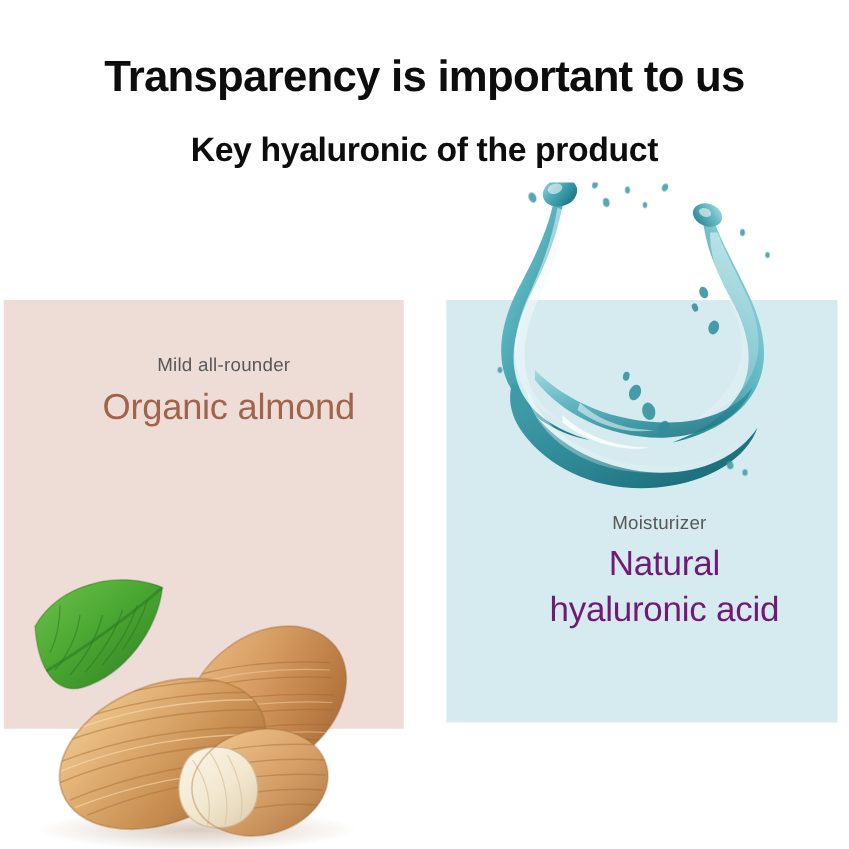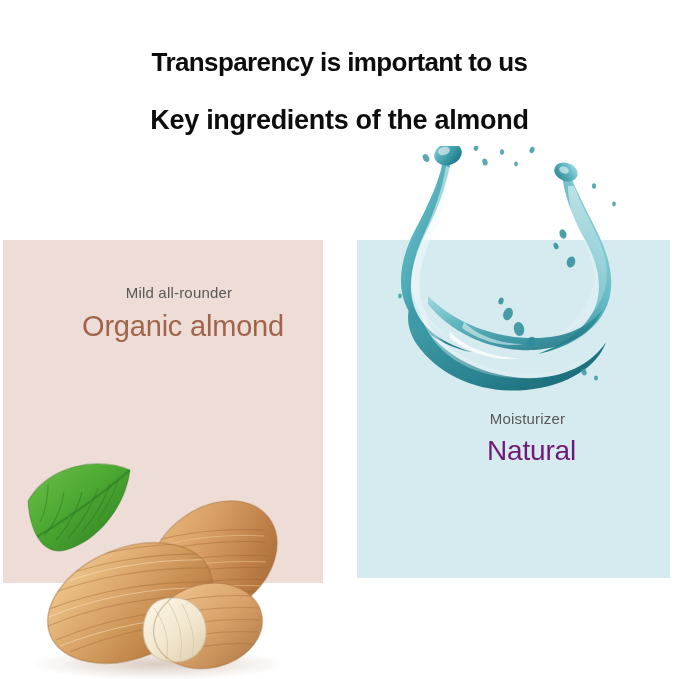--- a/index.html
+++ b/index.html
@@ -22,21 +22,21 @@
     background: #ffffff;
   }
   .headline {
     position: absolute;
     top: 42px;
     left: 0;
     width: 679px;
     text-align: center;
     font-family: "Liberation Sans", sans-serif;
     font-weight: bold;
-    font-size: 26px;
+    font-size: 35px;
     line-height: 40px;
     letter-spacing: -0.6px;
     color: #0d0d0d;
     white-space: nowrap;
   }
   .subheadline {
     position: absolute;
     top: 104px;
     left: 0;
     width: 679px;
@@ -133,21 +133,21 @@
   }
   .art svg { display: block; width: 100%; height: 100%; }
 </style>
 </head>
 <body>
 
 <div id="infographic">
 
   <div class="headline">Transparency is important to us</div>
 
-  <div class="subheadline">Key ingredients of the almond</div>
+  <div class="subheadline">Key hyaluronic of the product</div>
 
   <div class="panel panel-left"></div>
 
   <div class="card-text card-text-left">
     <div class="eyebrow">Mild all-rounder</div>
     <div class="ingredient-name ingredient-almond">Organic almond</div>
   </div>
 
   <div class="art art-almonds">
     <svg viewBox="0 0 310 231" xmlns="http://www.w3.org/2000/svg" aria-hidden="true">
@@ -274,20 +274,21 @@
       </g>
     </svg>
   </div>
 
   <div class="panel panel-right"></div>
 
   <div class="card-text card-text-right">
     <div class="eyebrow">Moisturizer</div>
     <div class="ingredient-name ingredient-ha">
       <div>Natural</div>
+      <div>hyaluronic acid</div>
     </div>
   </div>
 
   <div class="art art-splash">
     <svg viewBox="0 0 240 252" xmlns="http://www.w3.org/2000/svg" aria-hidden="true">
       <defs>
         <linearGradient id="waterA" x1="0" y1="0" x2="0.85" y2="1">
           <stop offset="0%" stop-color="#9fd6de"></stop>
           <stop offset="35%" stop-color="#57b2bd"></stop>
           <stop offset="72%" stop-color="#2d8e9c"></stop>

